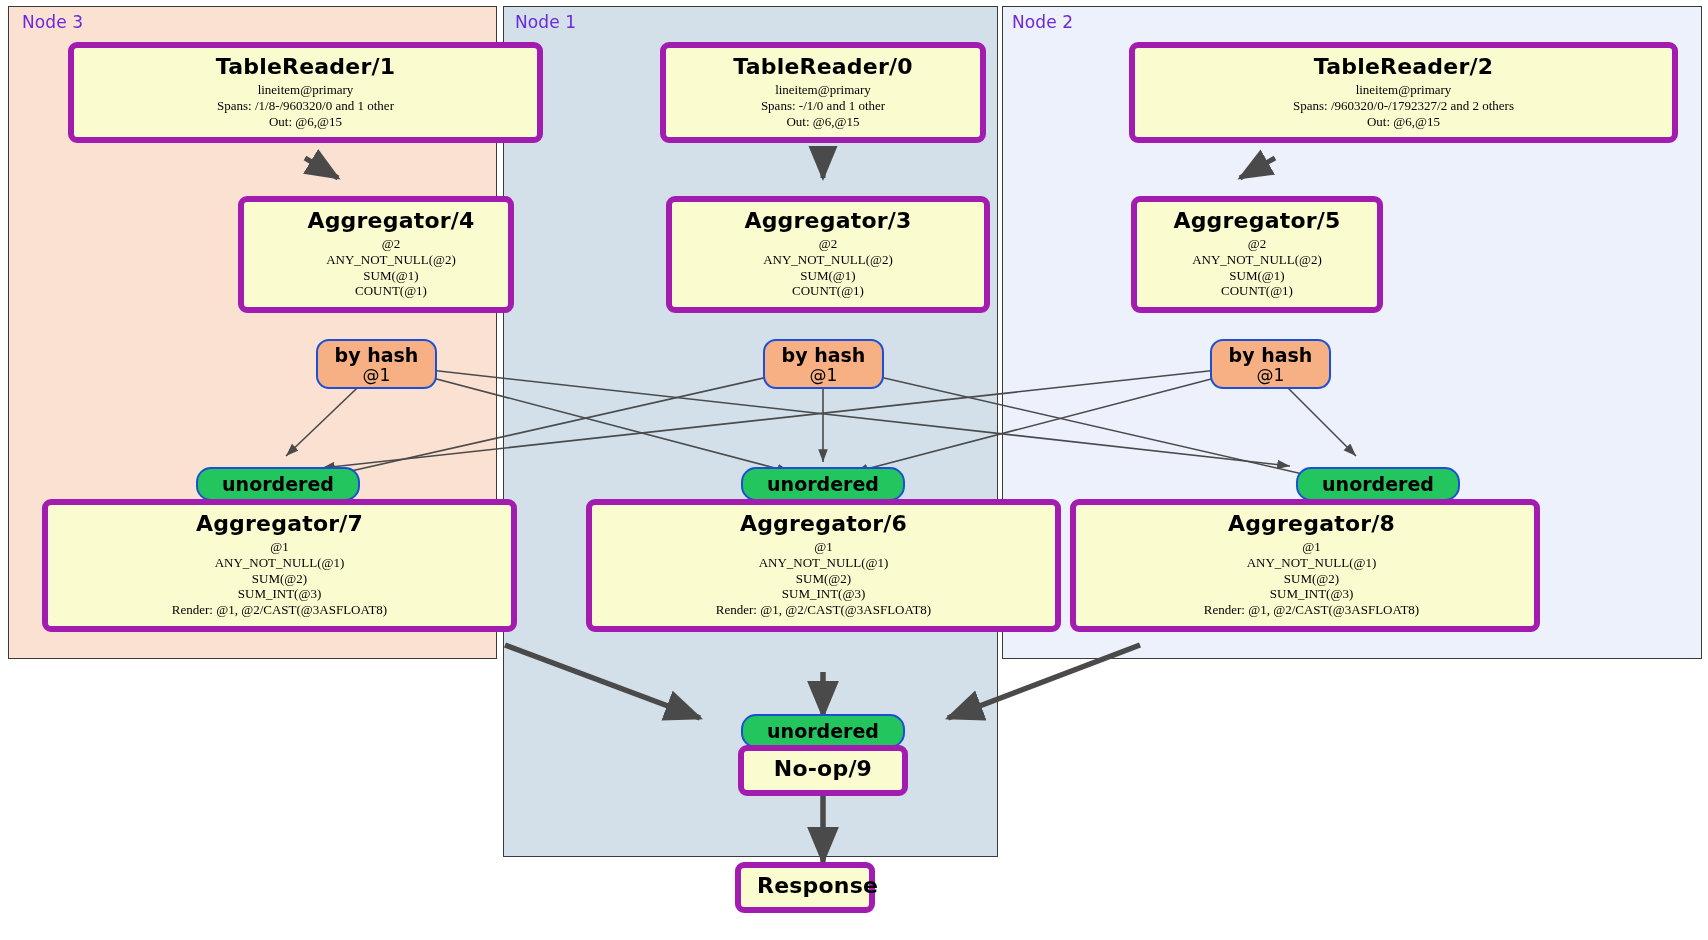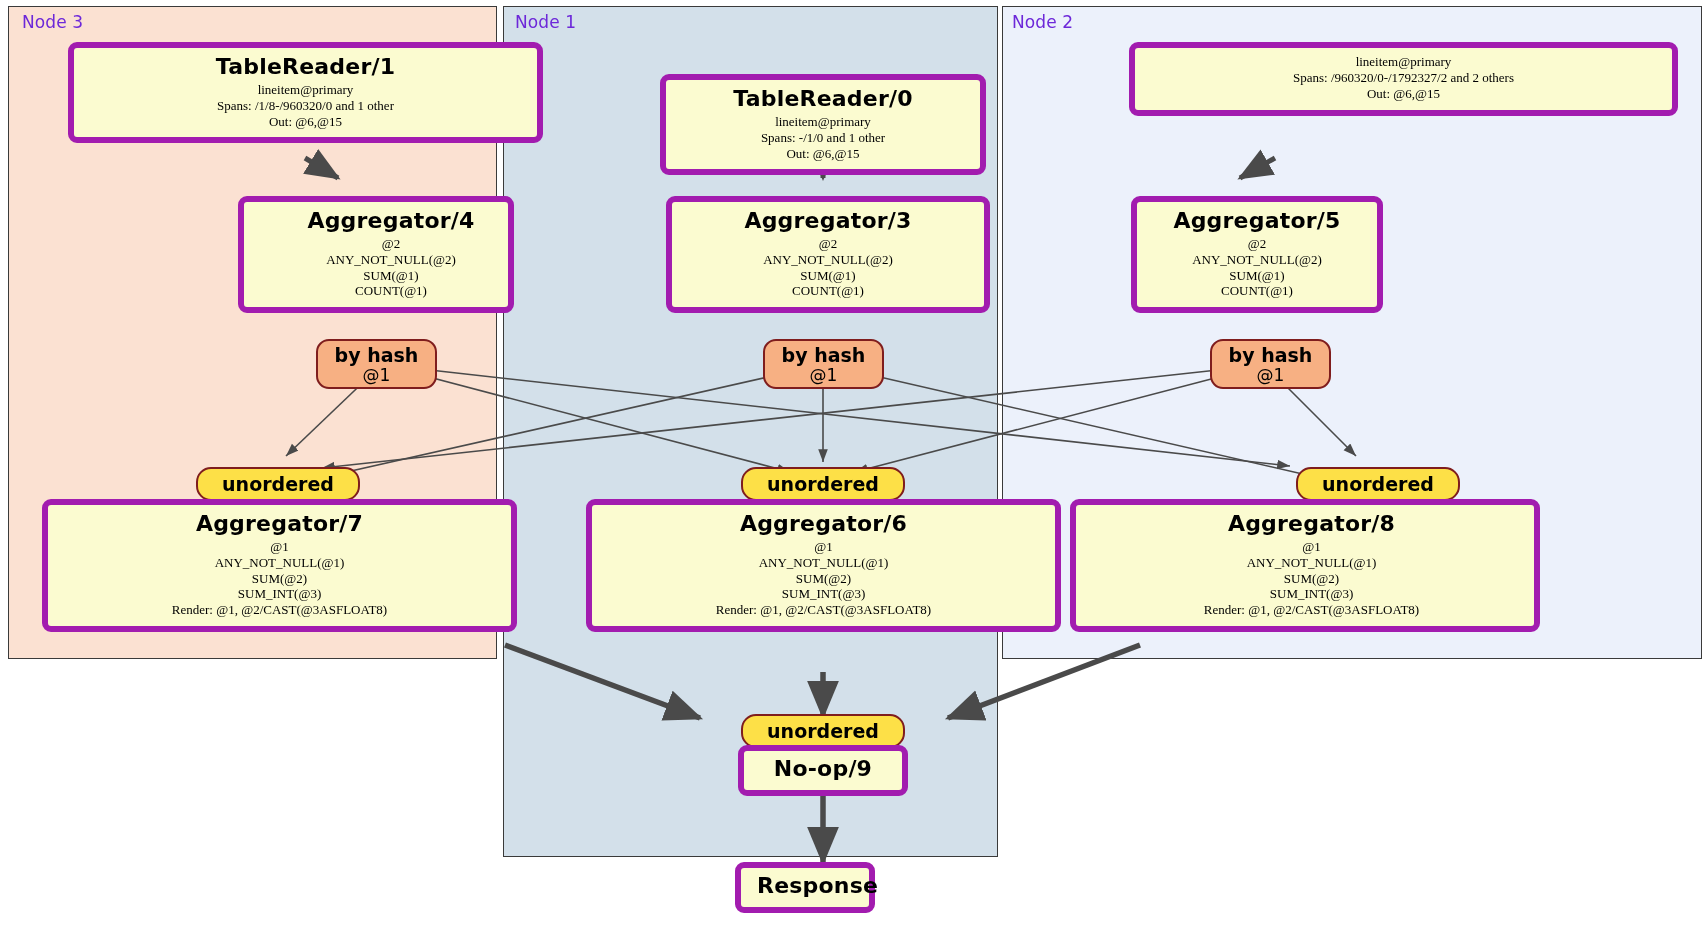--- a/index.html
+++ b/index.html
@@ -70,34 +70,34 @@
 
   .small-box {
     padding: 5px 16px 7px 16px;
   }
   .small-box .title { margin-bottom: 0; }
 
   
   .pill {
     position: absolute;
     box-sizing: border-box;
-    border: 2px solid #7f1d1d;
+    border: 2px solid #1d4ed8;
     border-radius: 14px;
     text-align: center;
     line-height: 1.16;
     color: #000;
     white-space: nowrap;
     padding: 3px 12px 12px 12px;
   }
   .pill.hash {
     background: #f7b083;
     border-radius: 13px;
   }
   .pill.unordered {
-    background: #fde047;
+    background: #22c55e;
     border-radius: 15px;
   }
   .pill .plabel {
     display: block;
     font-weight: bold;
     font-size: 19px;
   }
   .pill .pval {
     display: block;
     font-size: 17px;
@@ -152,28 +152,29 @@
     <path d="M 823,778 L 823,862" stroke="#4a4a4a" stroke-width="5.5" fill="none" marker-end="url(#ah-thick)"></path>
   </svg>
 
   <div class="proc-box" style="left:68px; top:42px; width:475px;">
     <span class="title">TableReader/1</span>
     <span class="sub">lineitem@primary</span>
     <span class="sub">Spans: /1/8-/960320/0 and 1 other</span>
     <span class="sub">Out: @6,@15</span>
   </div>
 
-  <div class="proc-box" style="left:660px; top:42px; width:326px;margin-top:32px;">
+  <div class="proc-box" style="left:660px; top:42px; width:326px;">
     <span class="title">TableReader/0</span>
     <span class="sub">lineitem@primary</span>
     <span class="sub">Spans: -/1/0 and 1 other</span>
     <span class="sub">Out: @6,@15</span>
   </div>
 
   <div class="proc-box" style="left:1129px; top:42px; width:549px;">
+    <span class="title">TableReader/2</span>
     <span class="sub">lineitem@primary</span>
     <span class="sub">Spans: /960320/0-/1792327/2 and 2 others</span>
     <span class="sub">Out: @6,@15</span>
   </div>
 
   <div class="proc-box" style="left:238px; top:196px; width:276px;padding-left:40px;">
     <span class="title">Aggregator/4</span>
     <span class="sub">@2</span>
     <span class="sub">ANY_NOT_NULL(@2)</span>
     <span class="sub">SUM(@1)</span>

